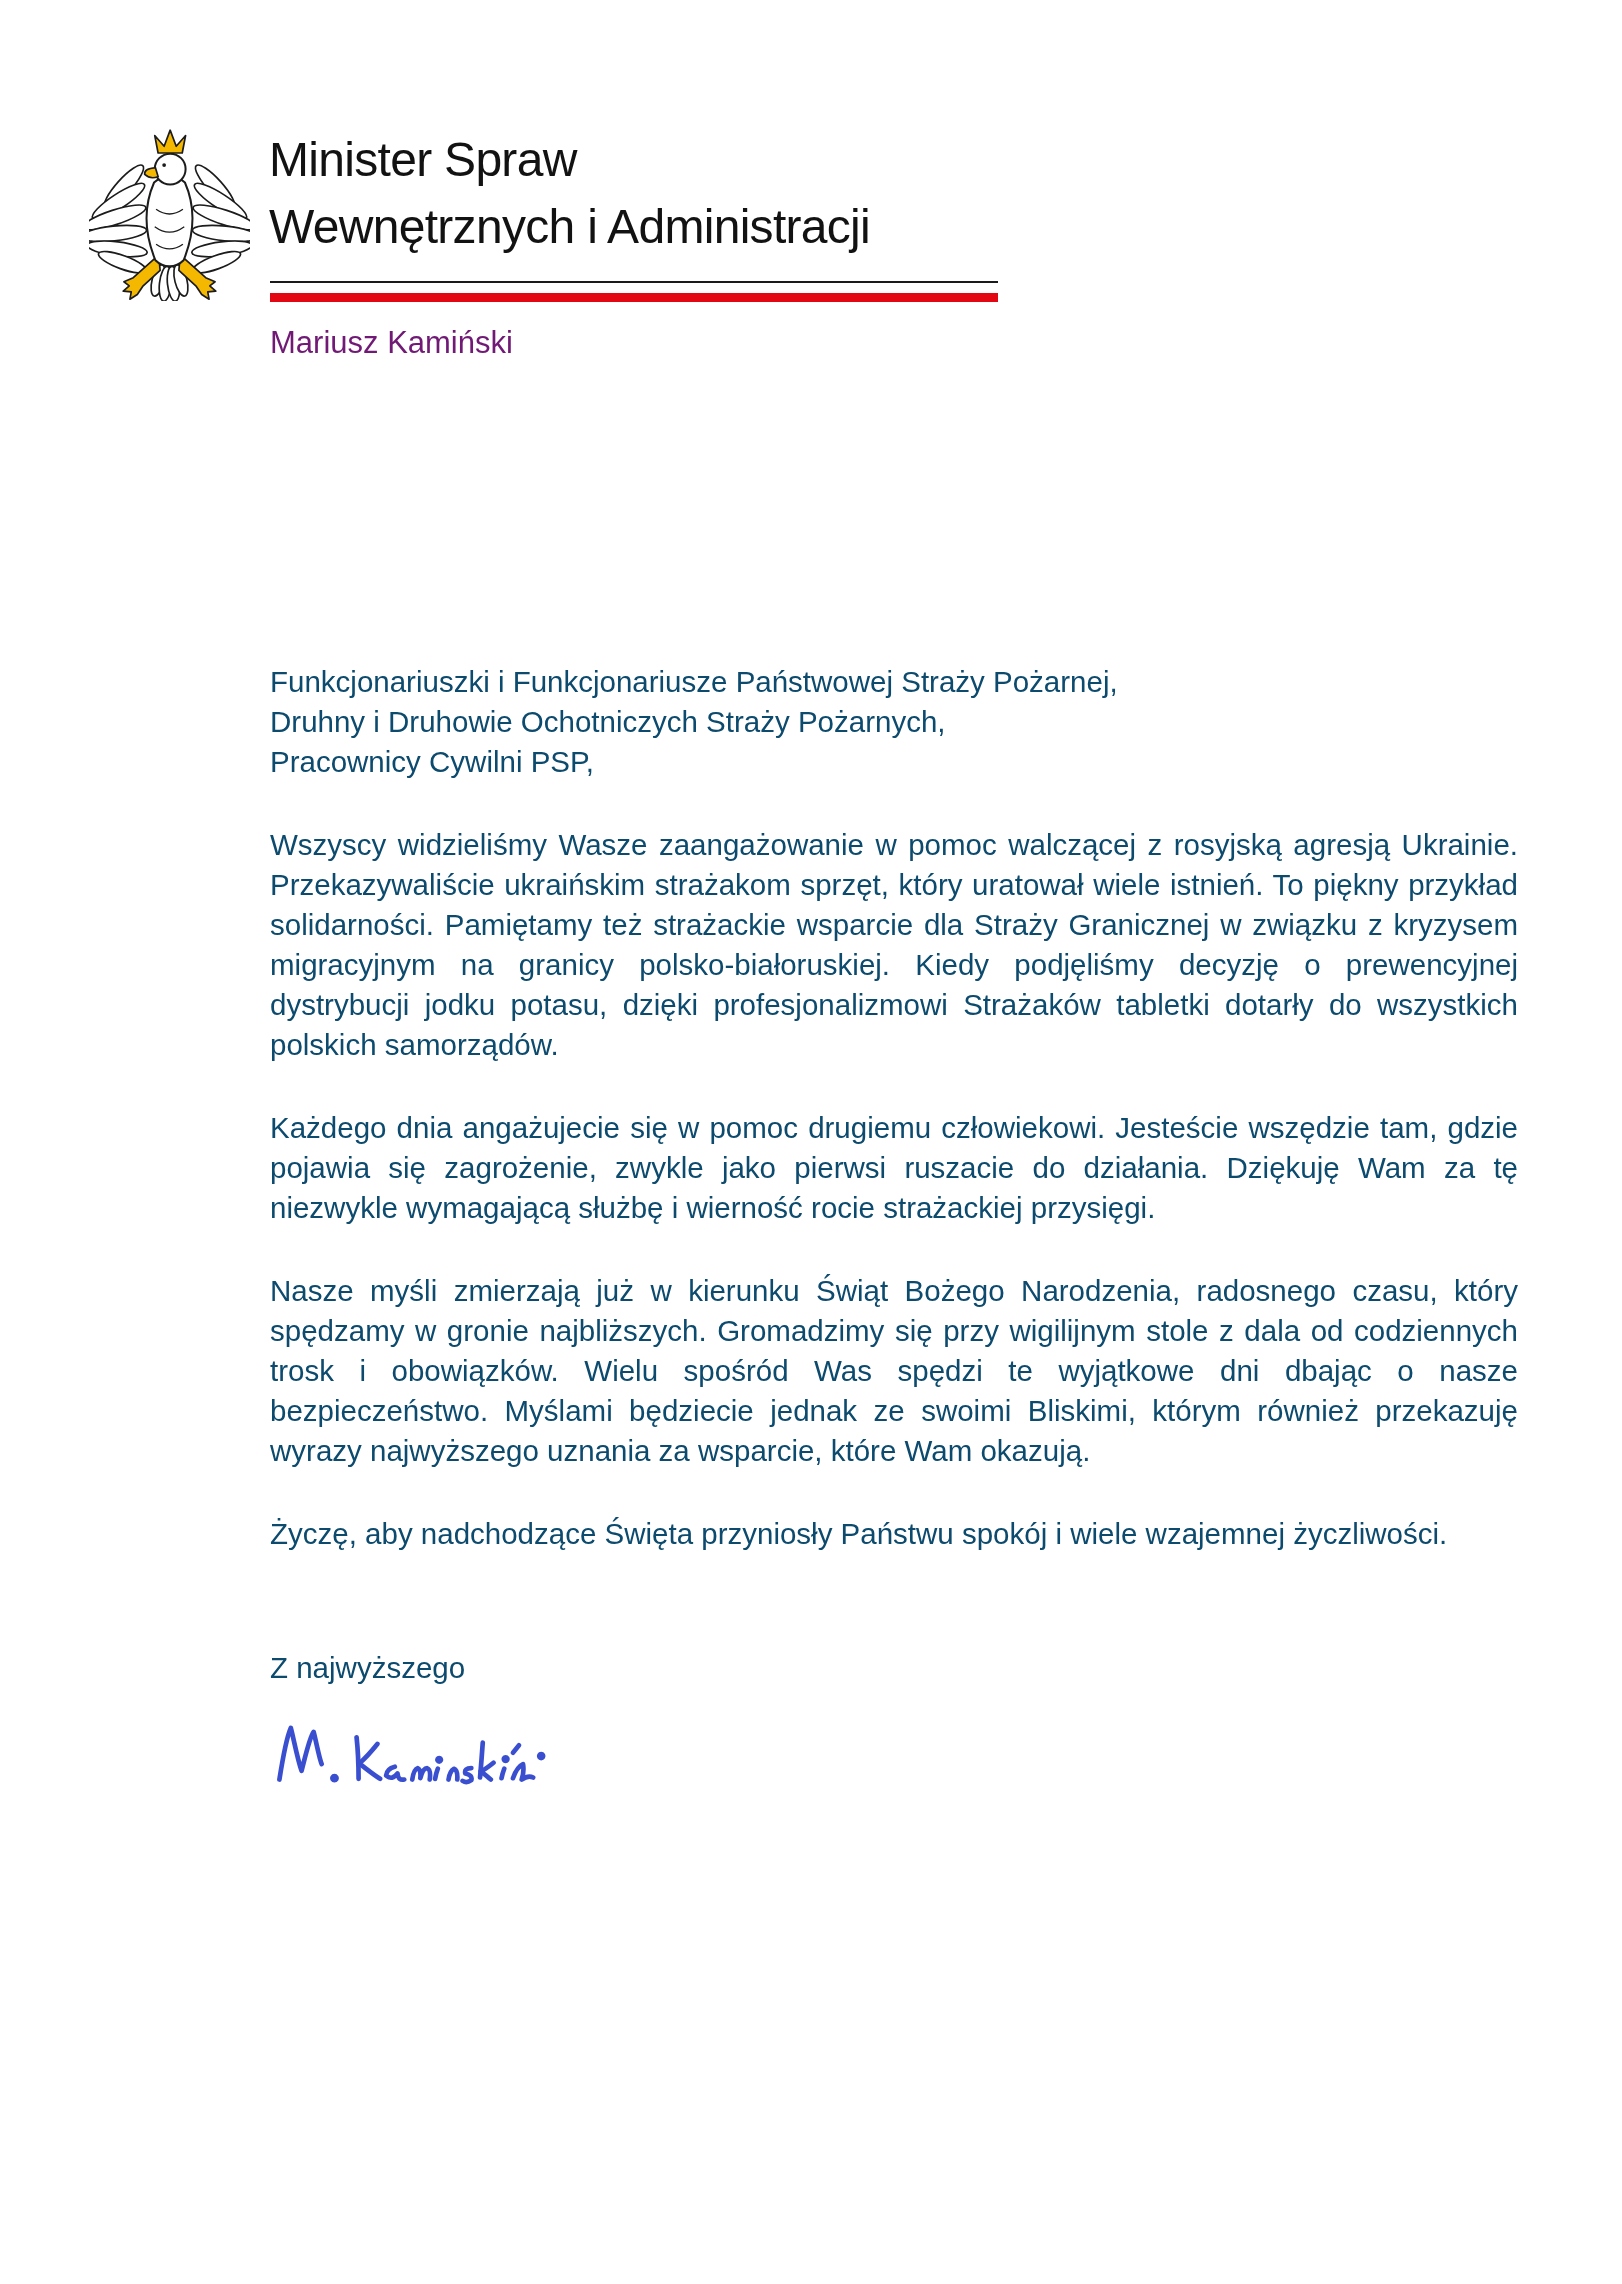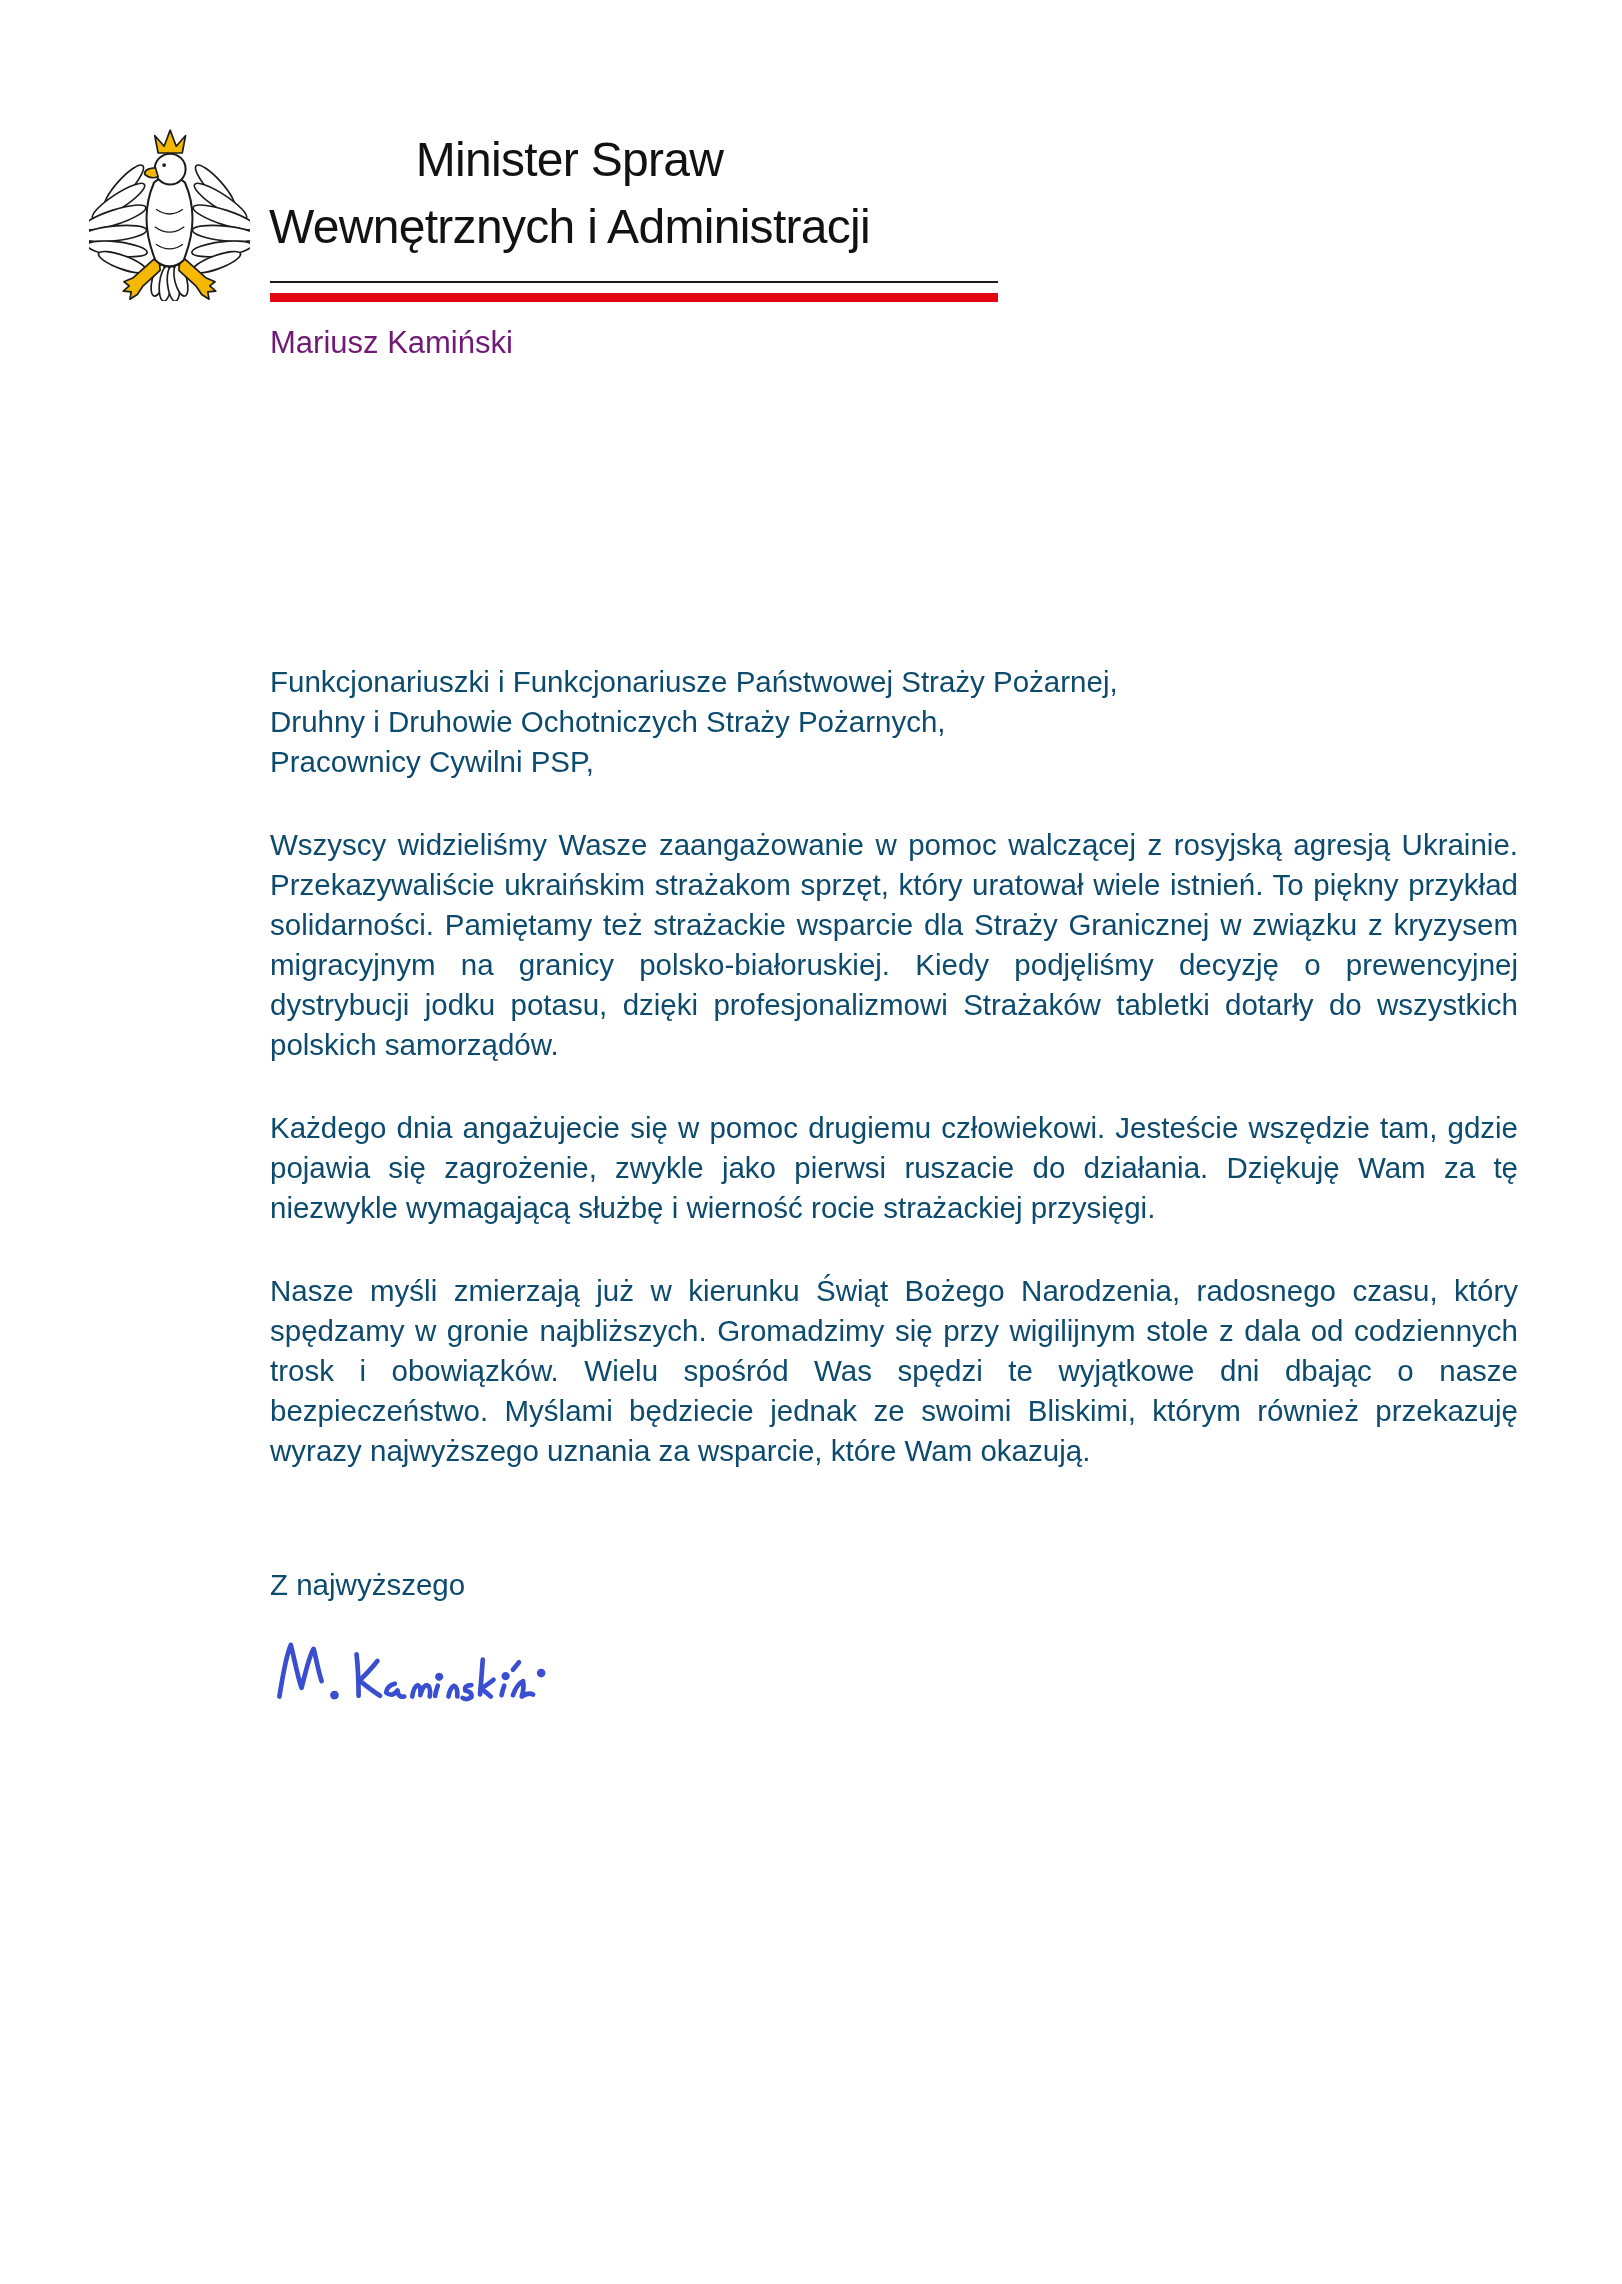--- a/index.html
+++ b/index.html
@@ -3,21 +3,21 @@
 <meta charset="utf-8">
 <style>
   html,body{margin:0;padding:0;background:#ffffff;}
   .page{
     position:relative;width:1622px;height:2284px;background:#ffffff;
     font-family:"Liberation Sans","DejaVu Sans",sans-serif;color:#000;overflow:hidden;
   }
   .eagle{position:absolute;left:89px;top:121px;width:161px;height:180px;}
   .ministry-title{
     position:absolute;left:269px;top:126px;
-    font-size:48px;line-height:67px;letter-spacing:-0.7px;color:#121212;white-space:nowrap;text-align:center;
+    font-size:48px;line-height:67px;letter-spacing:-0.7px;color:#121212;white-space:nowrap;
   }
   .flag-rule{position:absolute;left:270px;top:281px;width:728px;border-top:2px solid #1a1a1a;}
   .flag-white{height:10px;background:#ffffff;}
   .flag-red{height:9.4px;background:#e30613;}
   .minister-name{position:absolute;left:270px;top:324px;font-size:31px;line-height:38px;color:#701a75;}
   .letter{
     position:absolute;left:270px;top:662px;width:1248px;
     font-size:29.5px;line-height:40px;text-align:justify;color:#0c4a6e;
   }
   .letter p{margin:0 0 43px 0;}
@@ -88,20 +88,21 @@
 
     <p class="salutation">
       <span>Funkcjonariuszki i Funkcjonariusze Państwowej Straży Pożarnej,</span><br>
       <span>Druhny i Druhowie Ochotniczych Straży Pożarnych,</span><br>
       <span>Pracownicy Cywilni PSP,</span>
     </p>
 
     <p>Wszyscy widzieliśmy Wasze zaangażowanie w pomoc walczącej z rosyjską agresją Ukrainie. Przekazywaliście ukraińskim strażakom sprzęt, który uratował wiele istnień. To piękny przykład solidarności. Pamiętamy też strażackie wsparcie dla Straży Granicznej w związku z kryzysem migracyjnym na granicy polsko-białoruskiej. Kiedy podjęliśmy decyzję o prewencyjnej dystrybucji jodku potasu, dzięki profesjonalizmowi Strażaków tabletki dotarły do wszystkich polskich samorządów.</p>
     <p>Każdego dnia angażujecie się w pomoc drugiemu człowiekowi. Jesteście wszędzie tam, gdzie pojawia się zagrożenie, zwykle jako pierwsi ruszacie do działania. Dziękuję Wam za tę niezwykle wymagającą służbę i wierność rocie strażackiej przysięgi.</p>
     <p>Nasze myśli zmierzają już w kierunku Świąt Bożego Narodzenia, radosnego czasu, który spędzamy w gronie najbliższych. Gromadzimy się przy wigilijnym stole z dala od codziennych trosk i obowiązków. Wielu spośród Was spędzi te wyjątkowe dni dbając o nasze bezpieczeństwo. Myślami będziecie jednak ze swoimi Bliskimi, którym również przekazuję wyrazy najwyższego uznania za wsparcie, które Wam okazują.</p>
+    <p>Życzę, aby nadchodzące Święta przyniosły Państwu spokój i wiele wzajemnej życzliwości.</p>
 
     <p class="closing">Z najwyższego</p>
 
     <svg class="signature" viewBox="0 0 520 110" aria-hidden="true">
       <g fill="none" stroke="#3a4fd0" stroke-width="7" stroke-linecap="round" stroke-linejoin="round">
         <path d="M14,96 C20,58 27,28 31,19 C35,34 41,66 47,83 C53,60 59,33 65,25 C69,40 73,63 77,73"></path>
         <path d="M96,91 a3,3 0 1 0 0.1,0"></path>
         <path d="M129,33 C131,52 132,75 132,95"></path>
         <path d="M160,43 C148,58 140,66 133,72 C143,80 153,88 164,95"></path>
         <path d="M186,77 q-12,3 -13,13 q9,8 17,-3 q1,11 10,9"></path>

